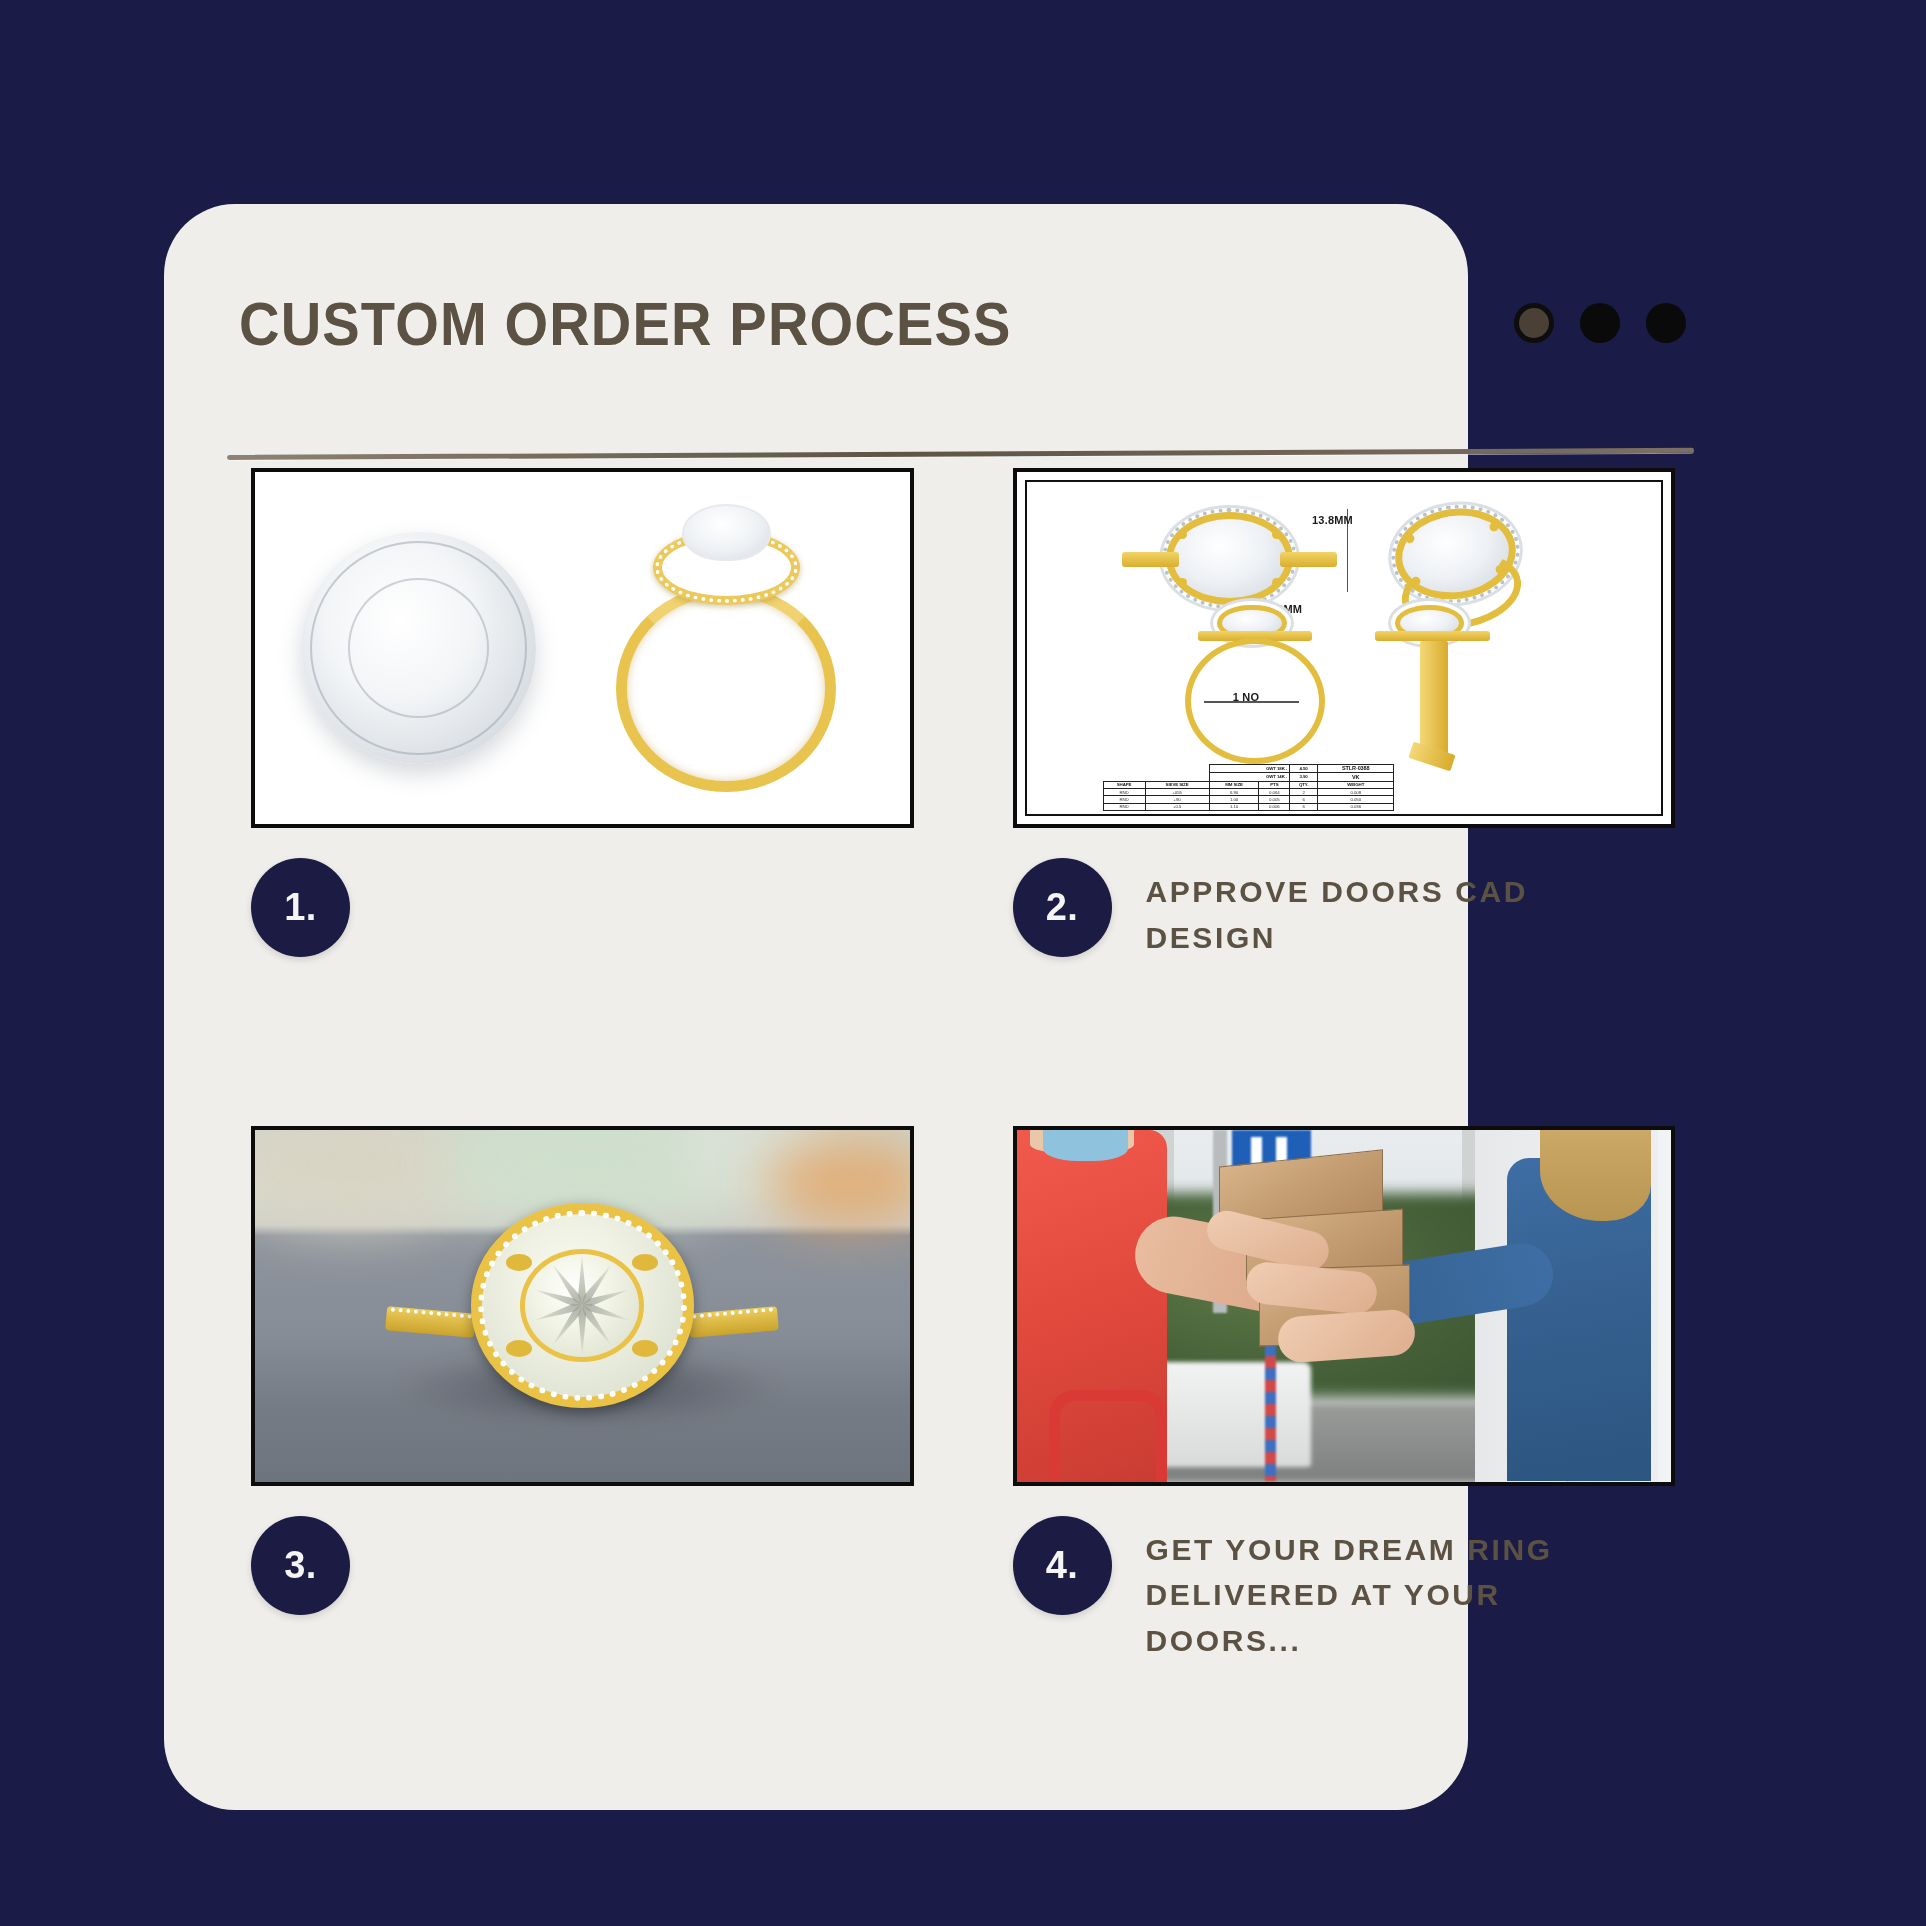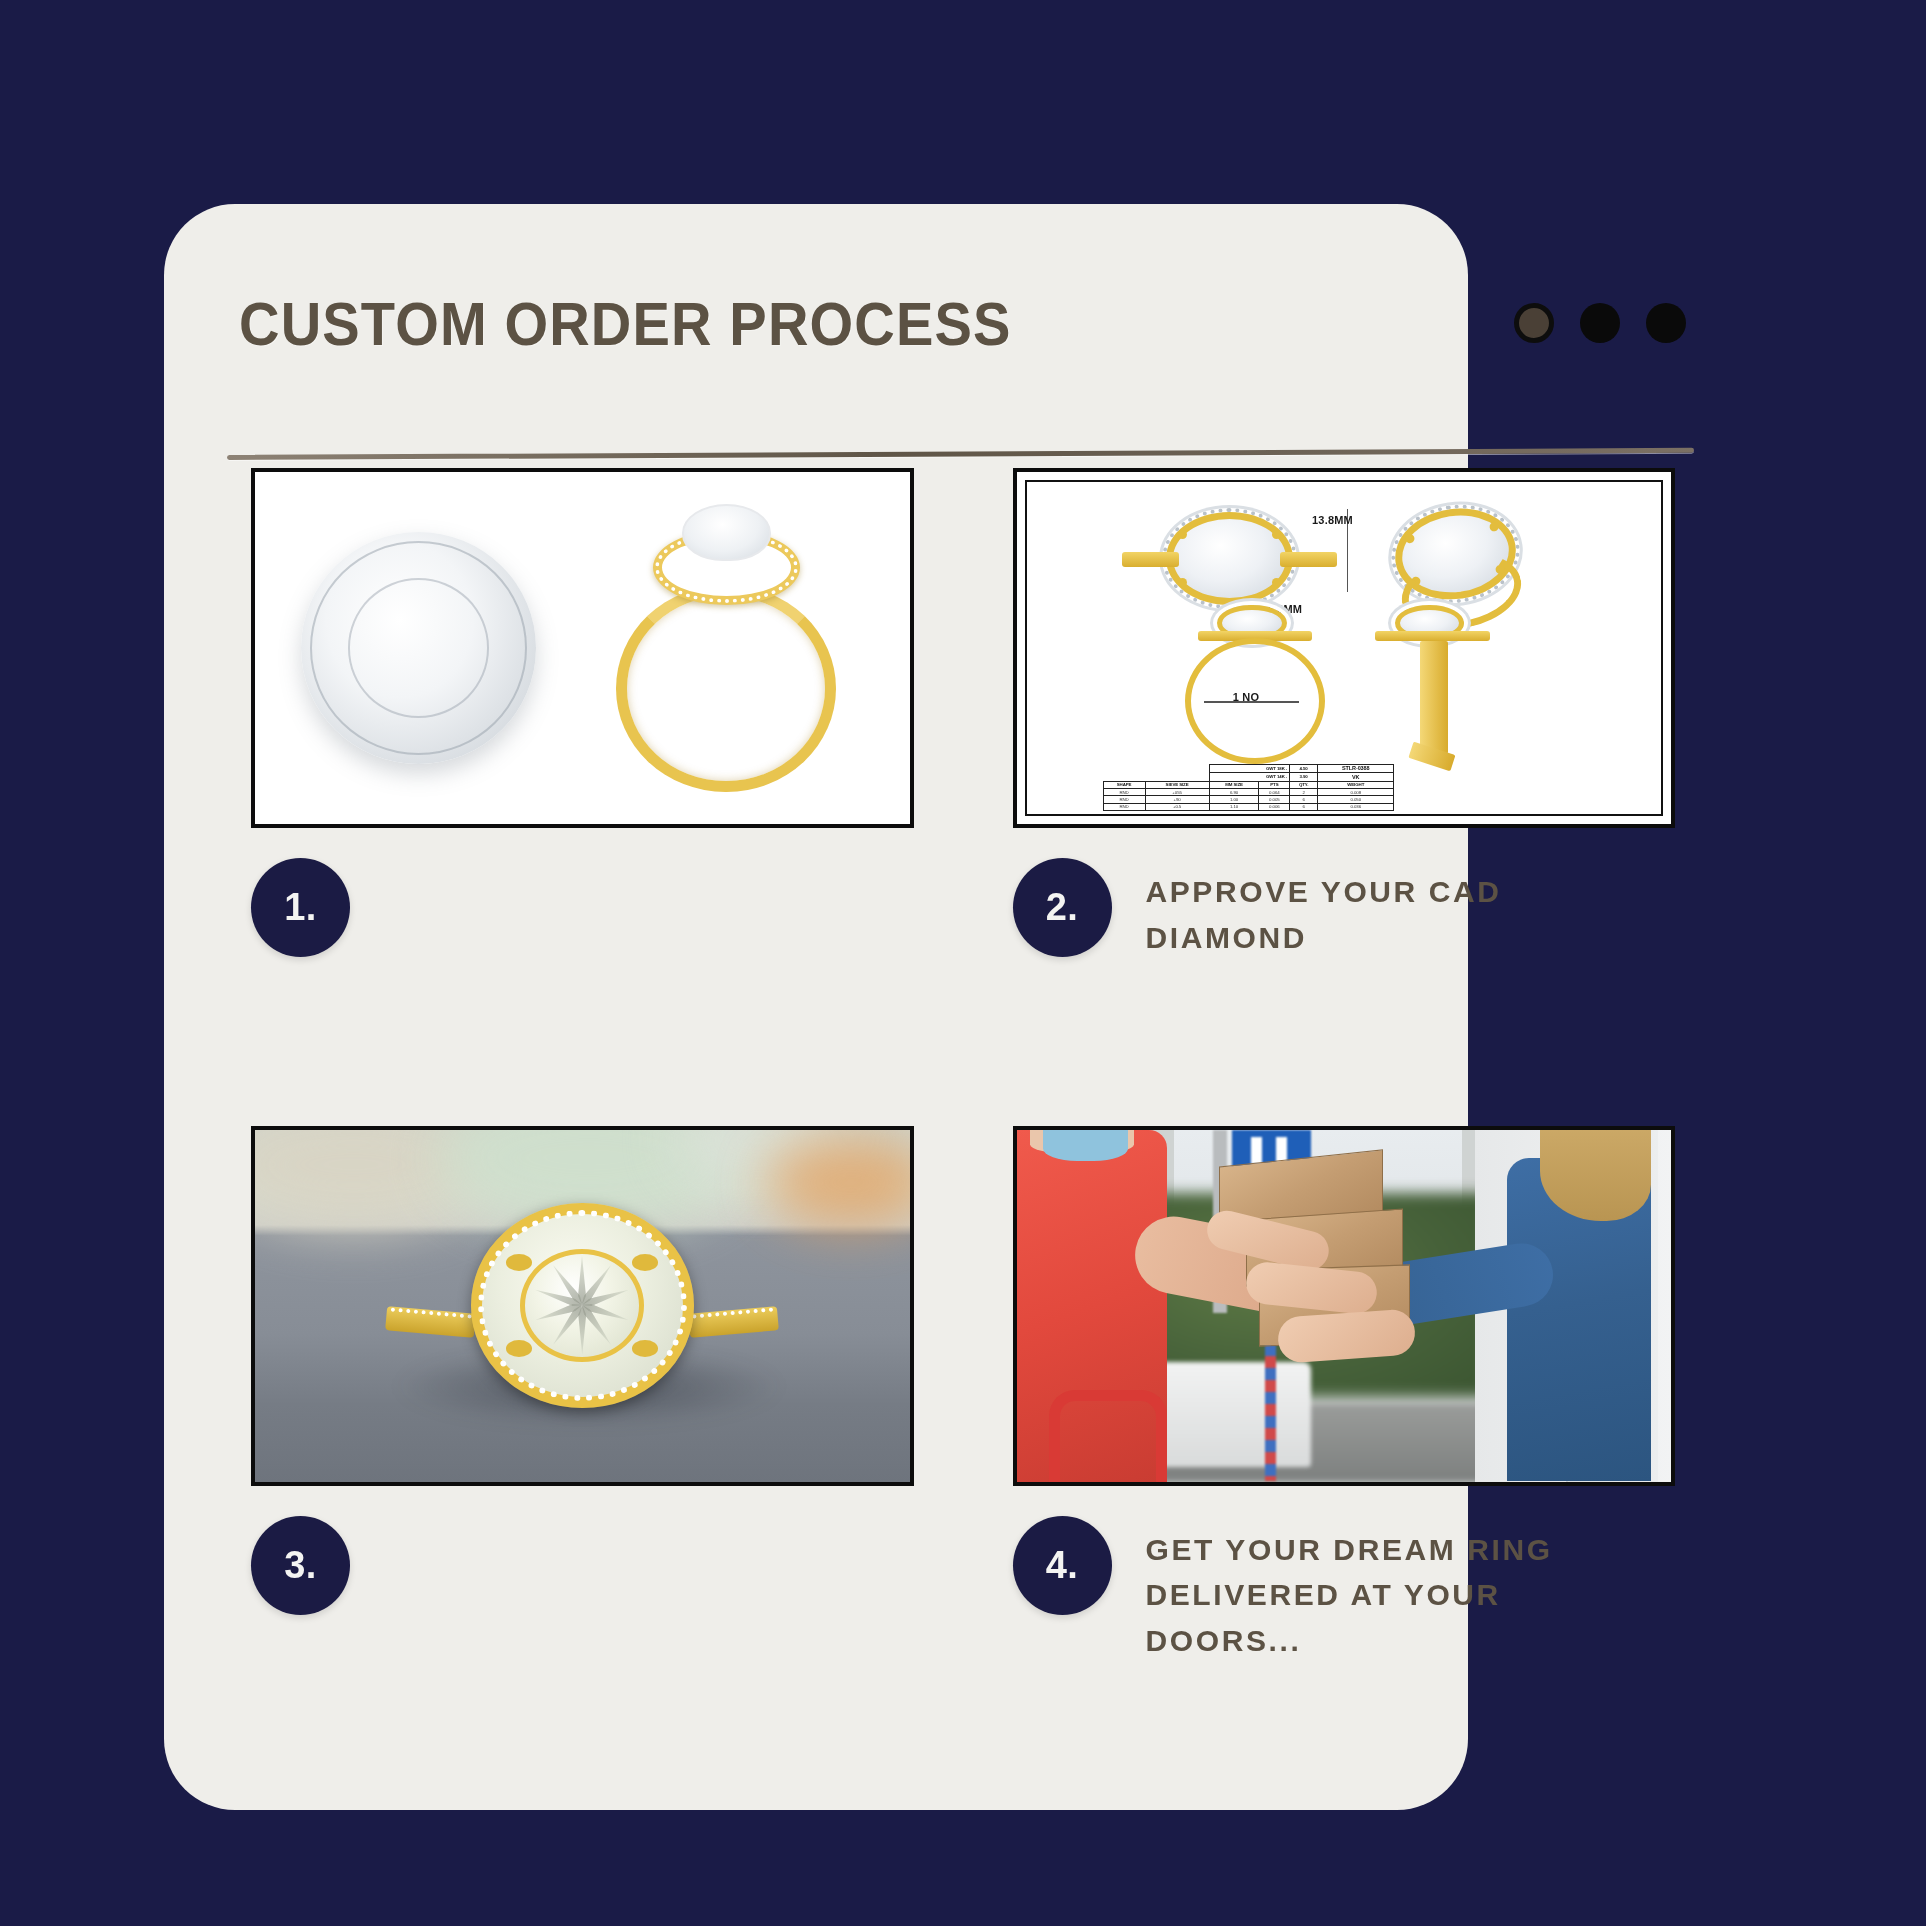--- a/index.html
+++ b/index.html
@@ -581,21 +581,21 @@
               <td>6</td>
               <td>0.036</td>
             </tr>
           </tbody>
             </table>
 
         </div>
       </div>
       <div class="step-caption">
         <div class="step-badge">2.</div>
-        <div class="step-text">APPROVE YOUR CAD DIAMOND</div>
+        <div class="step-text">APPROVE DOORS CAD DESIGN</div>
       </div>
     </div>
 
     <div class="step-cell">
       <div class="img-frame p3">
         <div class="p3-bg-blobs">
           <span class="blob blob-a"></span>
           <span class="blob blob-b"></span>
           <span class="blob blob-d"></span>
           <span class="blob blob-c"></span>

